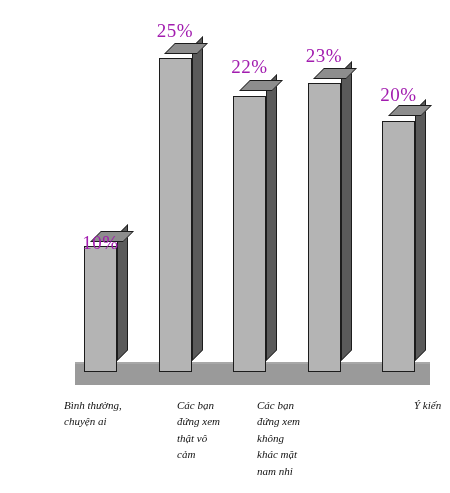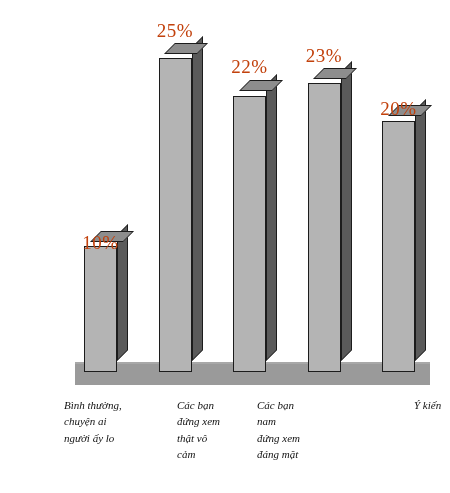--- a/index.html
+++ b/index.html
@@ -78,21 +78,21 @@
     height: 11px;
     background: #8d8d8d;
     border: 1.6px solid #1c1c1c;
     box-sizing: border-box;
   }
 
   
   .value-label {
     position: absolute;
     font-size: 19px;
-    color: #c2410c;
+    color: #a21caf;
     letter-spacing: 0.5px;
     white-space: nowrap;
     text-align: center;
     font-family: "Liberation Serif", "DejaVu Serif", serif;
   }
 
   
   .cat-labels {
     position: absolute;
     left: 0;
@@ -145,40 +145,40 @@
           <div class="bar-side" style="left: 33px; height: 251.111px; bottom: 11px; transform: skewY(-45deg); transform-origin: left bottom;"></div>
           <div class="bar-top" style="left: 5.5px; bottom: 255.611px; transform: skewX(-45deg); transform-origin: left bottom;"></div>
           <div class="bar-front" style="height: 251.111px;"></div>
         </div>
       </div>
     <div id="labels-layer">
         <div class="value-label" style="left: 72px; width: 57px; top: 208.444px; margin-top: 24px;">10%</div>
         <div class="value-label" style="left: 146.5px; width: 57px; top: 20.1111px;">25%</div>
         <div class="value-label" style="left: 221px; width: 57px; top: 56px;">22%</div>
         <div class="value-label" style="left: 295.5px; width: 57px; top: 45.2222px;">23%</div>
-        <div class="value-label" style="left: 370px; width: 57px; top: 98px;">20%</div>
+        <div class="value-label" style="left: 370px; width: 57px; top: 84px;">20%</div>
       </div>
   </div>
 
   <div class="cat-labels" id="cat-layer">
       <div class="cat-label" style="left: 20px; width: 108px;">
         <div>Bình thường,</div>
         <div>chuyện ai</div>
-        <div>người ấy lo</div>
       </div>
       <div class="cat-label" style="left: 133px; width: 76px;">
         <div>Các bạn</div>
         <div>đứng xem</div>
         <div>thật vô</div>
         <div>cảm</div>
       </div>
       <div class="cat-label" style="left: 213px; width: 76px;">
         <div>Các bạn</div>
-        <div>nam</div>
         <div>đứng xem</div>
-        <div>đáng mặt</div>
+        <div>không</div>
+        <div>khác mặt</div>
+        <div>nam nhi</div>
       </div>
       <div class="cat-label" style="left: 370px; width: 74px; font-family: Liberation Serif, serif;">
         <div>Ý kiến</div>
       </div>
     </div>
 
 </div>
 
 </body></html>

